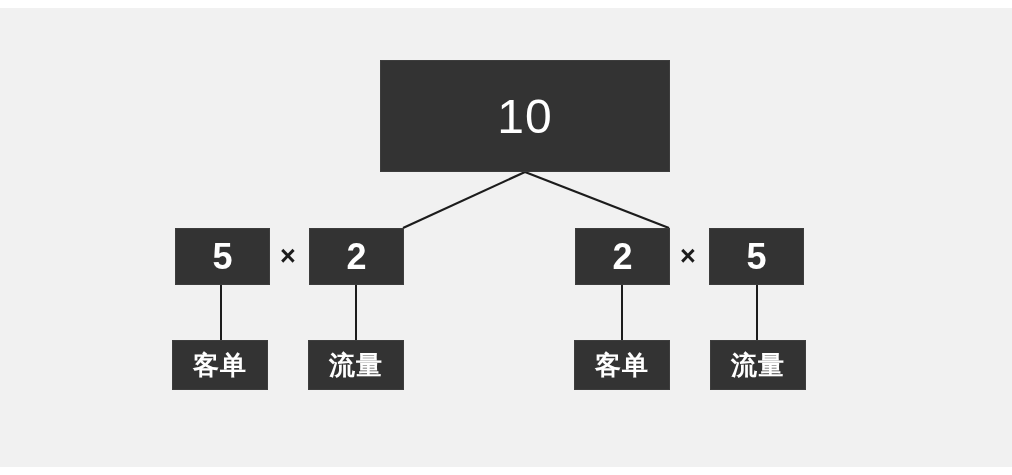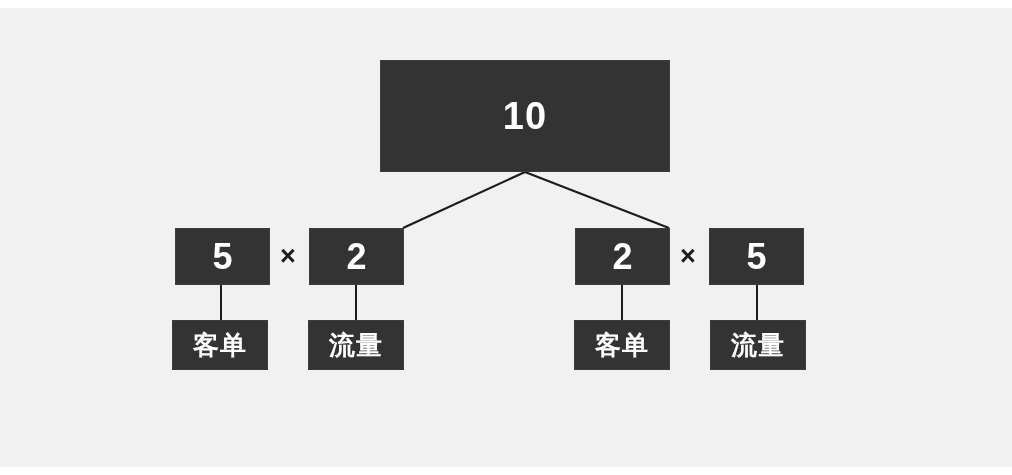--- a/index.html
+++ b/index.html
@@ -32,37 +32,37 @@
     color: #ffffff;
     z-index: 3;
   }
   .node-root {
     left: 380px;
     top: 52px;
     width: 290px;
     height: 112px;
   }
   .node-root .node-label {
-    font-size: 38px;
-    font-weight: bold;
+    font-size: 48px;
+    font-weight: normal;
     letter-spacing: 1px;
   }
   .node-num {
     width: 95px;
     height: 57px;
     top: 220px;
   }
   .node-num .node-label {
     font-size: 36px;
     font-weight: bold;
   }
   .node-leaf {
     width: 96px;
     height: 50px;
-    top: 312px;
+    top: 332px;
   }
   .node-leaf .node-label {
     font-size: 26px;
     font-weight: bold;
     letter-spacing: 1px;
   }
   .n-l5   { left: 175px; }
   .n-l2   { left: 309px; }
   .n-r2   { left: 575px; }
   .n-r5   { left: 709px; }

